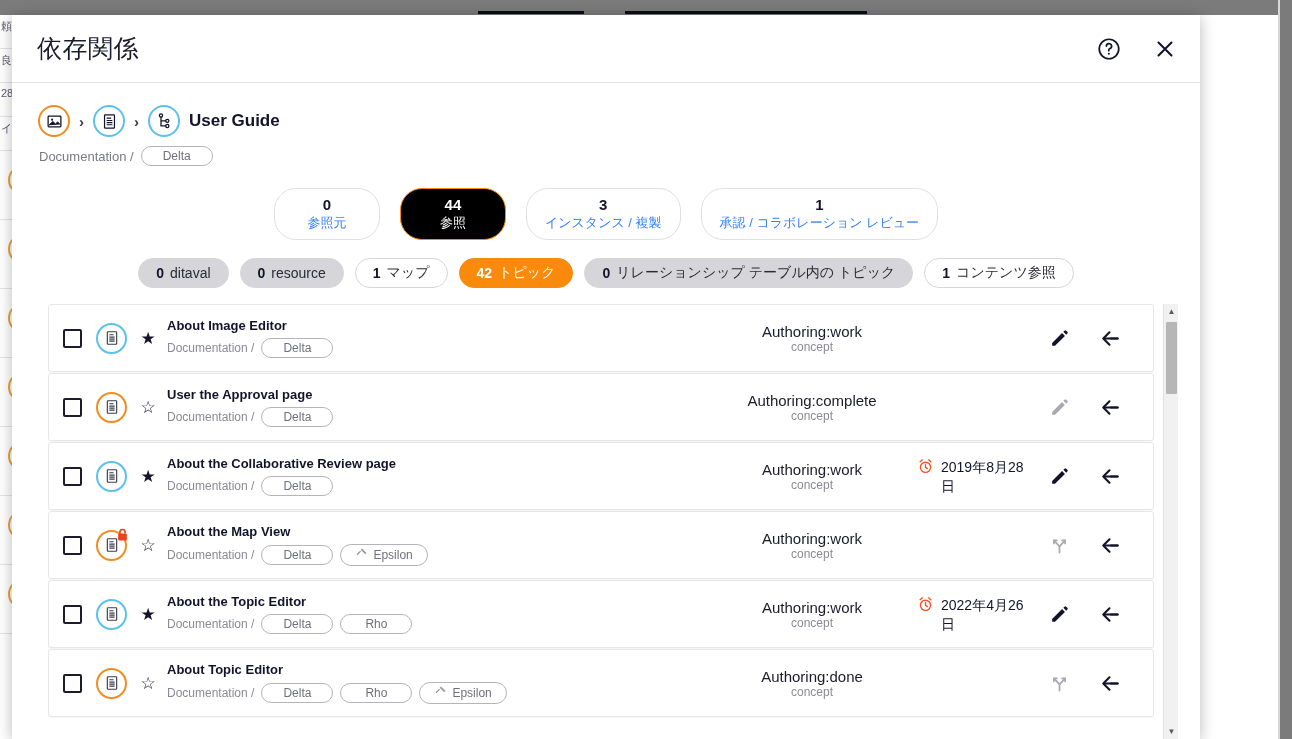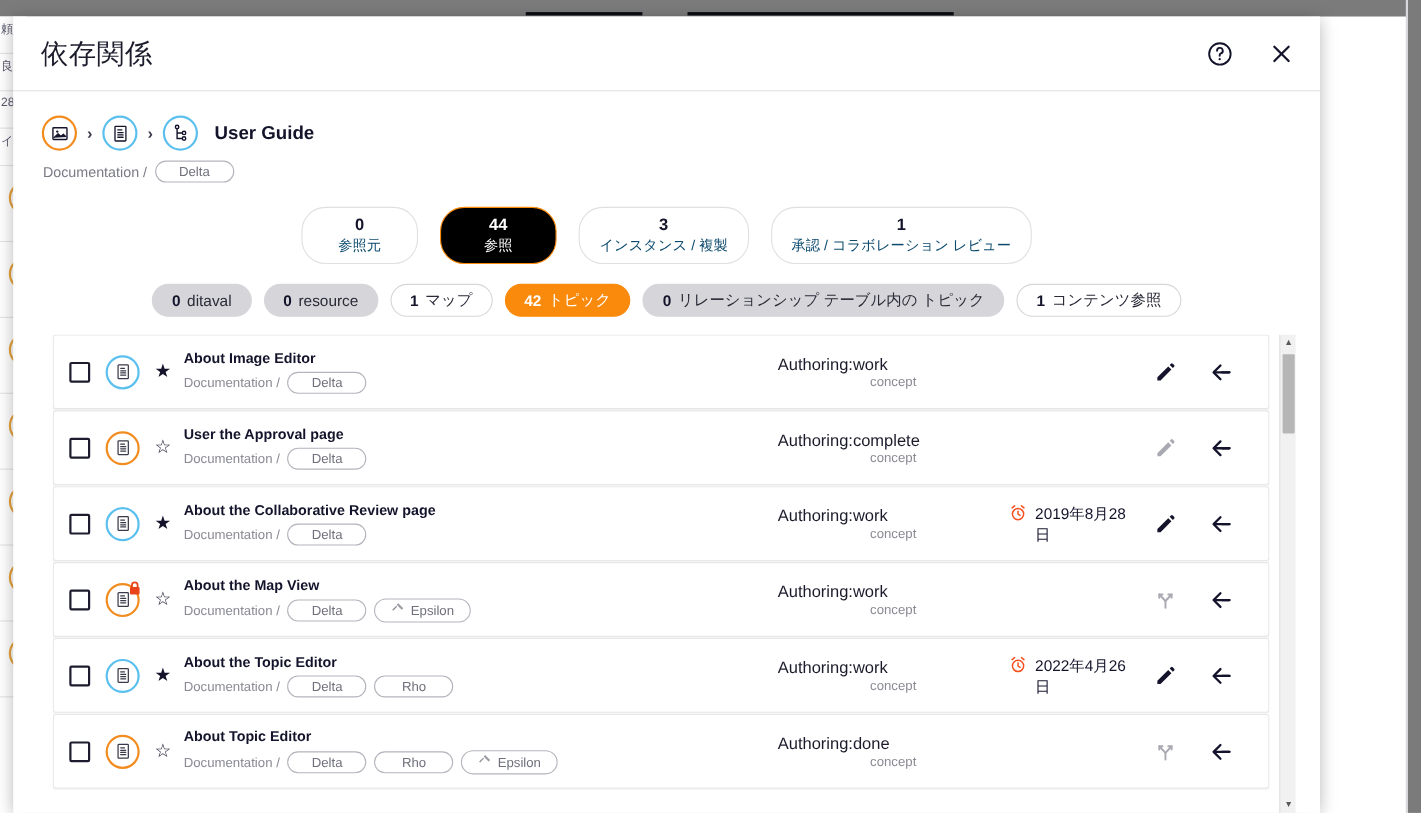--- a/index.html
+++ b/index.html
@@ -85,21 +85,21 @@
   .crumb-wrap { padding: 22px 0 0 26px; }
   .crumb-line { display: flex; align-items: center; gap: 9px; }
   .crumb-circle {
     width: 32px; height: 32px; border-radius: 50%;
     border: 2px solid #f28c1e;
     display: flex; align-items: center; justify-content: center;
     background: #fff; cursor: pointer;
   }
   .crumb-circle.blue { border-color: #5cc0ee; }
   .crumb-sep { color: #3b3b4d; font-size: 15px; font-weight: 700; }
-  .crumb-name { font-size: 17px; font-weight: 700; color: #13132b; margin-left: 6px; }
+  .crumb-name { font-size: 17px; font-weight: 700; color: #13132b; }
   .crumb-sub {
     margin-top: 9px; margin-left: 1px;
     display: flex; align-items: center; gap: 7px;
     font-size: 13px; color: #7a7a86;
   }
   .pillchip {
     border: 1px solid #b4b4bd; border-radius: 11px;
     padding: 2px 14px; font-size: 12px; color: #70707c;
     background: #fff; min-width: 72px; text-align: center;
     display: inline-flex; align-items: center; justify-content: center; gap: 5px;
@@ -111,21 +111,21 @@
     gap: 20px; margin-top: 22px;
   }
   .stat {
     border: 1px solid #e0e0e4; border-radius: 22px;
     background: #fff;
     min-width: 106px; height: 52px;
     display: flex; flex-direction: column; align-items: center; justify-content: center;
     cursor: pointer; padding: 0 18px;
   }
   .stat .num { font-size: 15px; font-weight: 700; color: #13132b; line-height: 1.25; }
-  .stat .lbl { font-size: 13px; color: #0c4a6e; line-height: 1.3; white-space: nowrap; }
+  .stat .lbl { font-size: 13px; color: #3b82f6; line-height: 1.3; white-space: nowrap; }
   .stat.active { background: #000000; border-color: #f98a0c; }
   .stat.active .num, .stat.active .lbl { color: #ffffff; }
 
   
   .filters {
     display: flex; justify-content: center; align-items: center;
     gap: 11px; margin-top: 18px; flex-wrap: nowrap;
   }
   .fchip {
     border-radius: 16px; height: 30px;
@@ -177,21 +177,21 @@
     width: 13px; height: 14px;
   }
   .star { width: 22px; flex: 0 0 22px; text-align: center; font-size: 17px; color: #13132b; cursor: pointer; margin-right: 8px; }
   .star.empty { color: #13132b; }
 
   .titlecell { flex: 0 0 540px; min-width: 0; }
   .t-title { font-size: 13px; font-weight: 700; color: #13132b; white-space: nowrap; overflow: hidden; }
   .t-sub { margin-top: 5px; display: flex; align-items: center; gap: 7px; font-size: 12px; color: #8a8a94; }
 
   .statuscell { flex: 0 0 210px; }
-  .s-main { font-size: 15px; color: #1b1b2b; }
+  .s-main { font-size: 15px; color: #1b1b2b; text-align: center; }
   .s-sub { font-size: 12px; color: #8a8a94; margin-top: 0; text-align: center; }
 
   .datecell { flex: 0 0 130px; display: flex; align-items: flex-start; gap: 7px; padding-top: 2px; }
   .date-text { font-size: 14px; color: #13132b; line-height: 1.35; max-width: 88px; }
 
   .actions { margin-left: auto; display: flex; align-items: center; gap: 26px; padding-right: 12px; }
   .act { width: 24px; height: 24px; display: flex; align-items: center; justify-content: center; cursor: pointer; color: #13132b; }
   .act.dim { color: #a9a9b2; }
 
   

